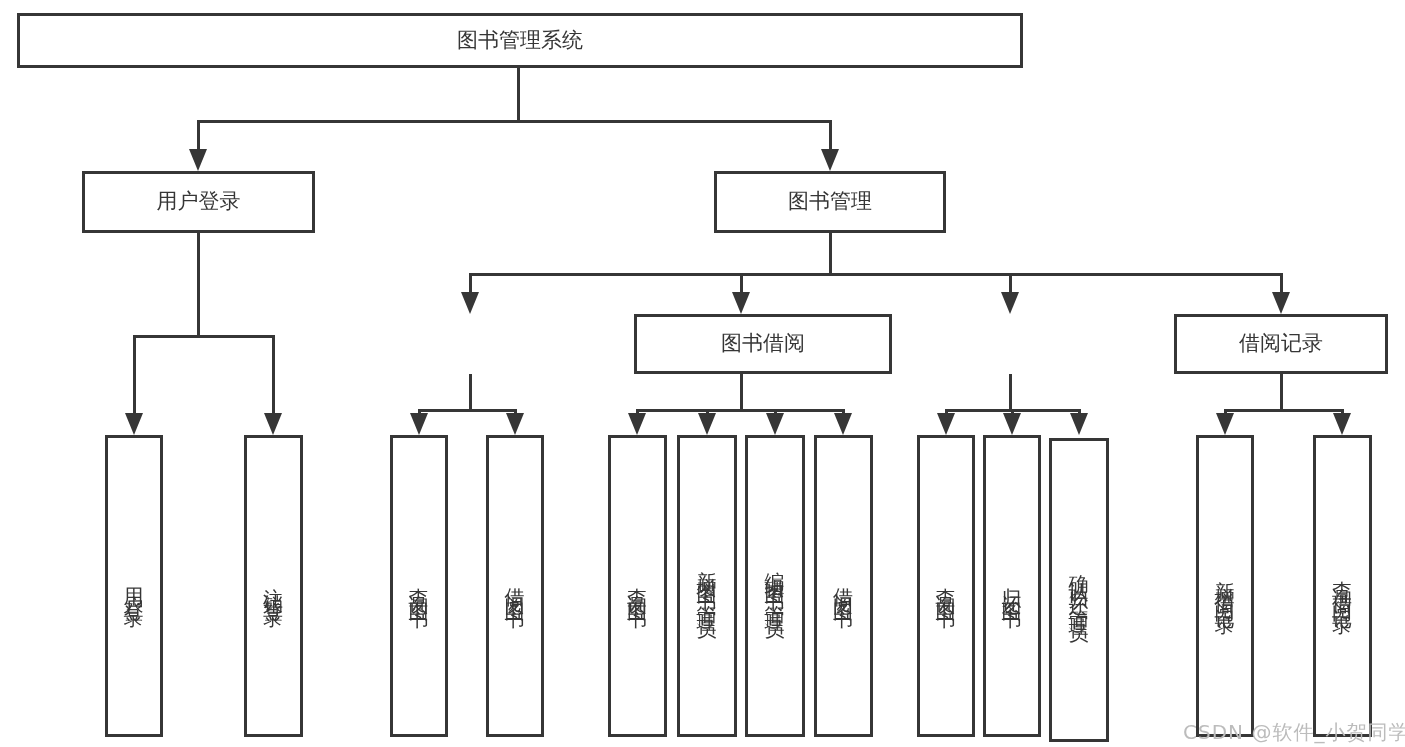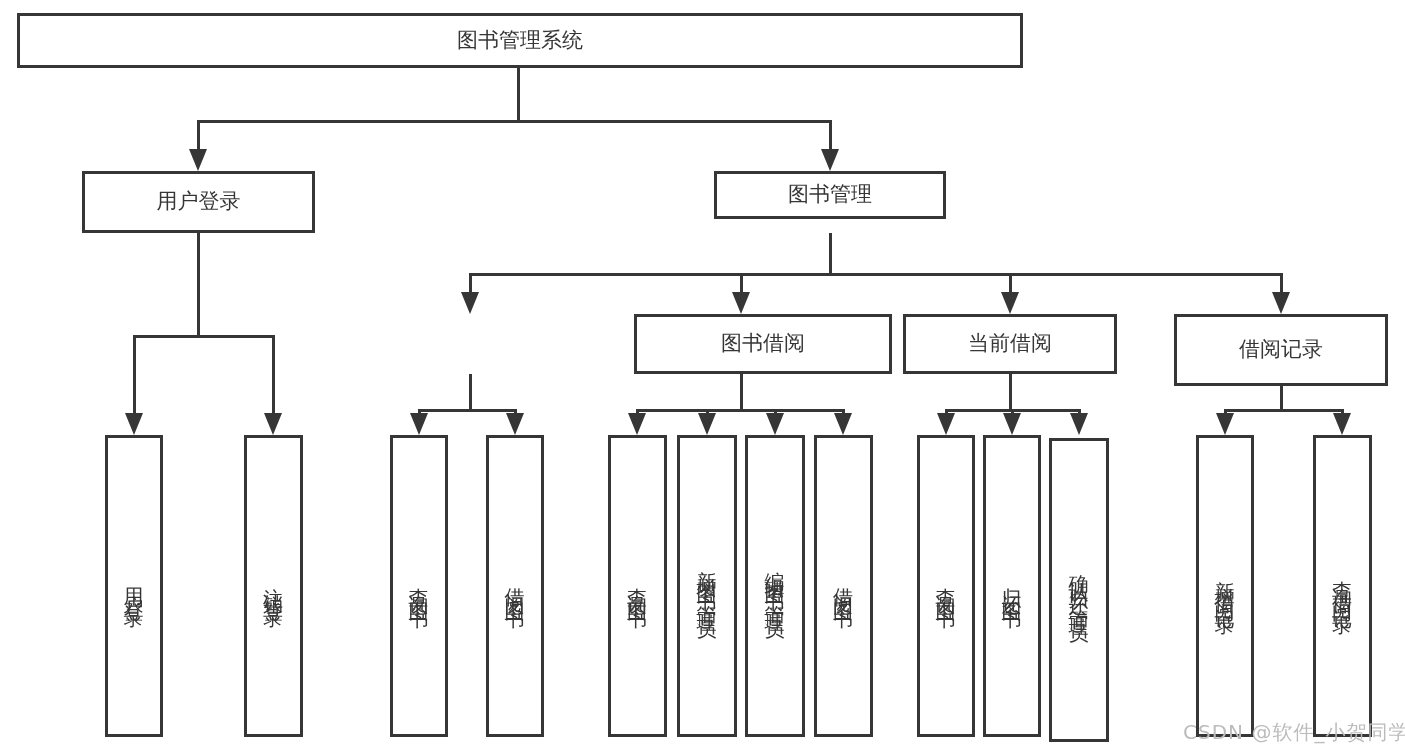--- a/index.html
+++ b/index.html
@@ -96,34 +96,31 @@
   <div class="arrow" style="left:1333px;top:413px"></div>
 
   <div class="box" style="left:17px;top:13px;width:1006px;height:55px">
     <span>图书管理系统</span>
   </div>
 
   <div class="box" style="left:82px;top:171px;width:233px;height:62px">
     <span>用户登录</span>
   </div>
 
-  <div class="box" style="left:714px;top:171px;width:232px;height:48px">
+  <div class="box" style="left:714px;top:171px;width:232px;height:62px">
     <span>图书管理</span>
   </div>
 
 
   <div class="box" style="left:634px;top:314px;width:258px;height:60px">
     <span>图书借阅</span>
   </div>
 
-  <div class="box" style="left:903px;top:314px;width:214px;height:60px">
-    <span>当前借阅</span>
-  </div>
 
-  <div class="box" style="left:1174px;top:314px;width:214px;height:72px">
+  <div class="box" style="left:1174px;top:314px;width:214px;height:60px">
     <span>借阅记录</span>
   </div>
 
   <div class="box leaf" style="left:105px;top:435px;width:58px;height:302px">
     <span>用户登录</span>
   </div>
   <div class="box leaf" style="left:244px;top:435px;width:59px;height:302px">
     <span>注销登录</span>
   </div>
 

